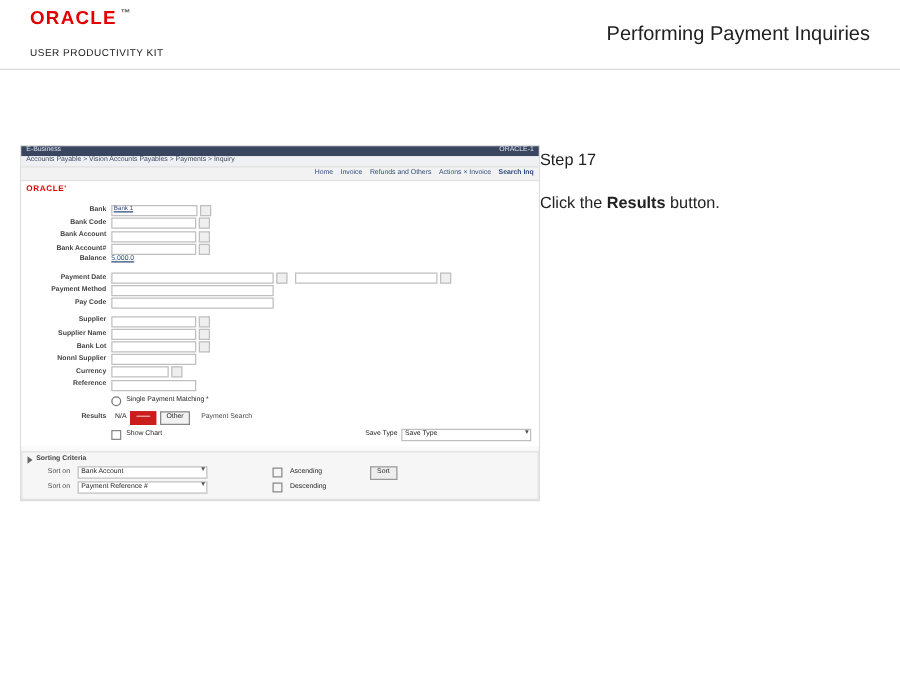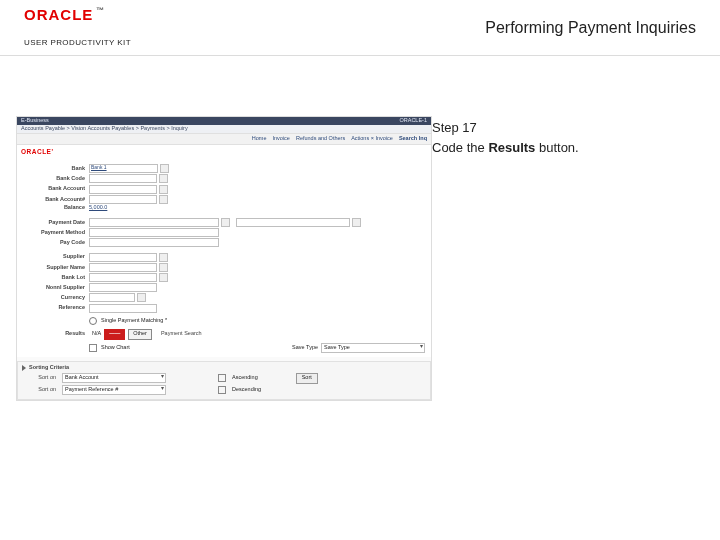--- a/index.html
+++ b/index.html
@@ -38,21 +38,21 @@
   .btn.tab{background:#f2f2f2}
   .meta{display:flex;align-items:center;gap:4px;margin-top:3px}
   .chk{width:6px;height:6px;border:1px solid #888;display:inline-block}
   .panel{background:#f6f6f6;border:1px solid #e1e1e1;margin-top:4px;padding:3px 4px}
   .panel .hdr{display:flex;align-items:center;gap:3px;color:#444;font-weight:700;margin-bottom:2px}
   .tri{display:inline-block;width:0;height:0;border-top:3px solid transparent;border-bottom:3px solid transparent;border-left:4px solid #666}
   .sortrow{display:flex;align-items:center;gap:6px;margin:1px 0}
   .sortrow .lbl2{width:34px;text-align:right;color:#444}
   .sortbtn{height:9px;border:1px solid #999;background:#eee;display:inline-flex;align-items:center;padding:0 5px}
   .instr{flex:1;padding:4px 8px 0 0;max-width:248px}
-  .step{font-size:13px;margin-bottom:4px}
+  .step{font-size:13px;margin-bottom:18px}
   .hint{font-size:13px;line-height:1.4}
   .hint b{font-weight:700}
 </style>
 </head>
 <body>
 
 <div class="page">
   <div class="topbar">
     <div class="brand">
       <div class="brand-logo">
@@ -208,17 +208,17 @@
             <span class="chk"></span>
             <span>Descending</span>
           </div>
         </div>
       </div>
     </div>
 
     <div class="instr">
       <div class="step">Step 17</div>
       <div class="hint">
-        <span>Code the </span><b>Results</b><span> button.</span>
+        <span>Click the </span><b>Results</b><span> button.</span>
       </div>
     </div>
   </div>
 </div>
 
 </body></html>

